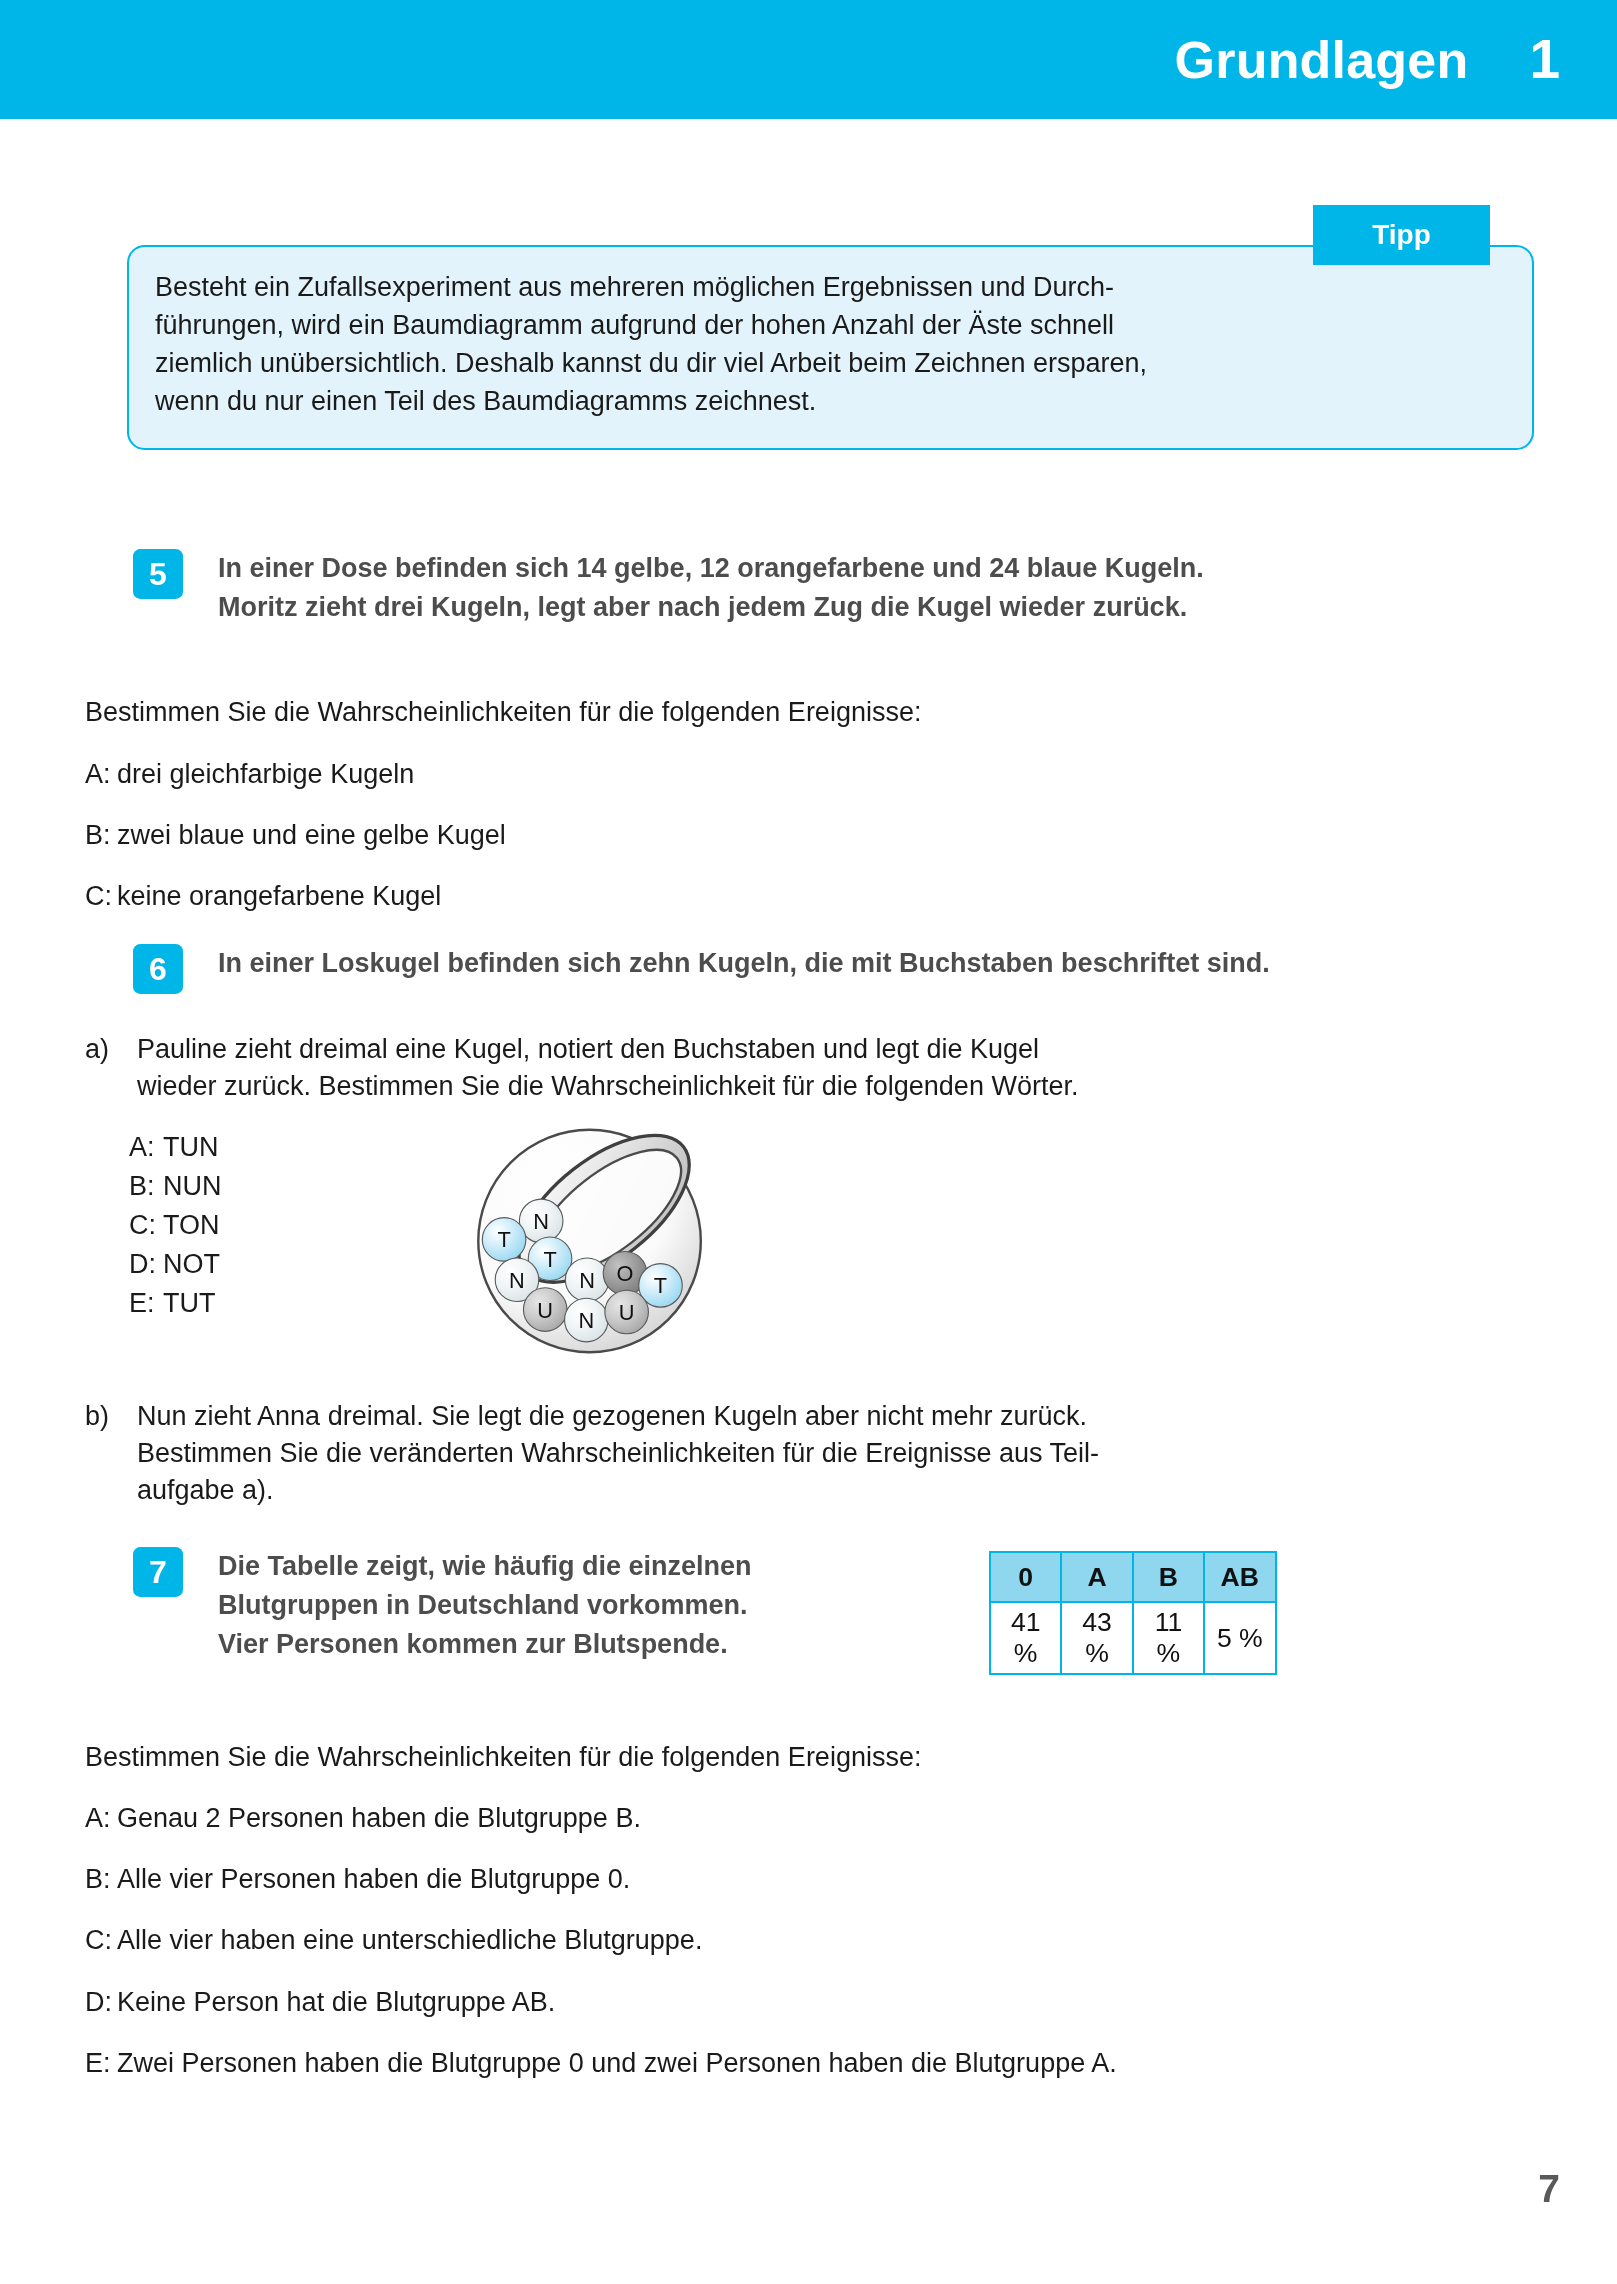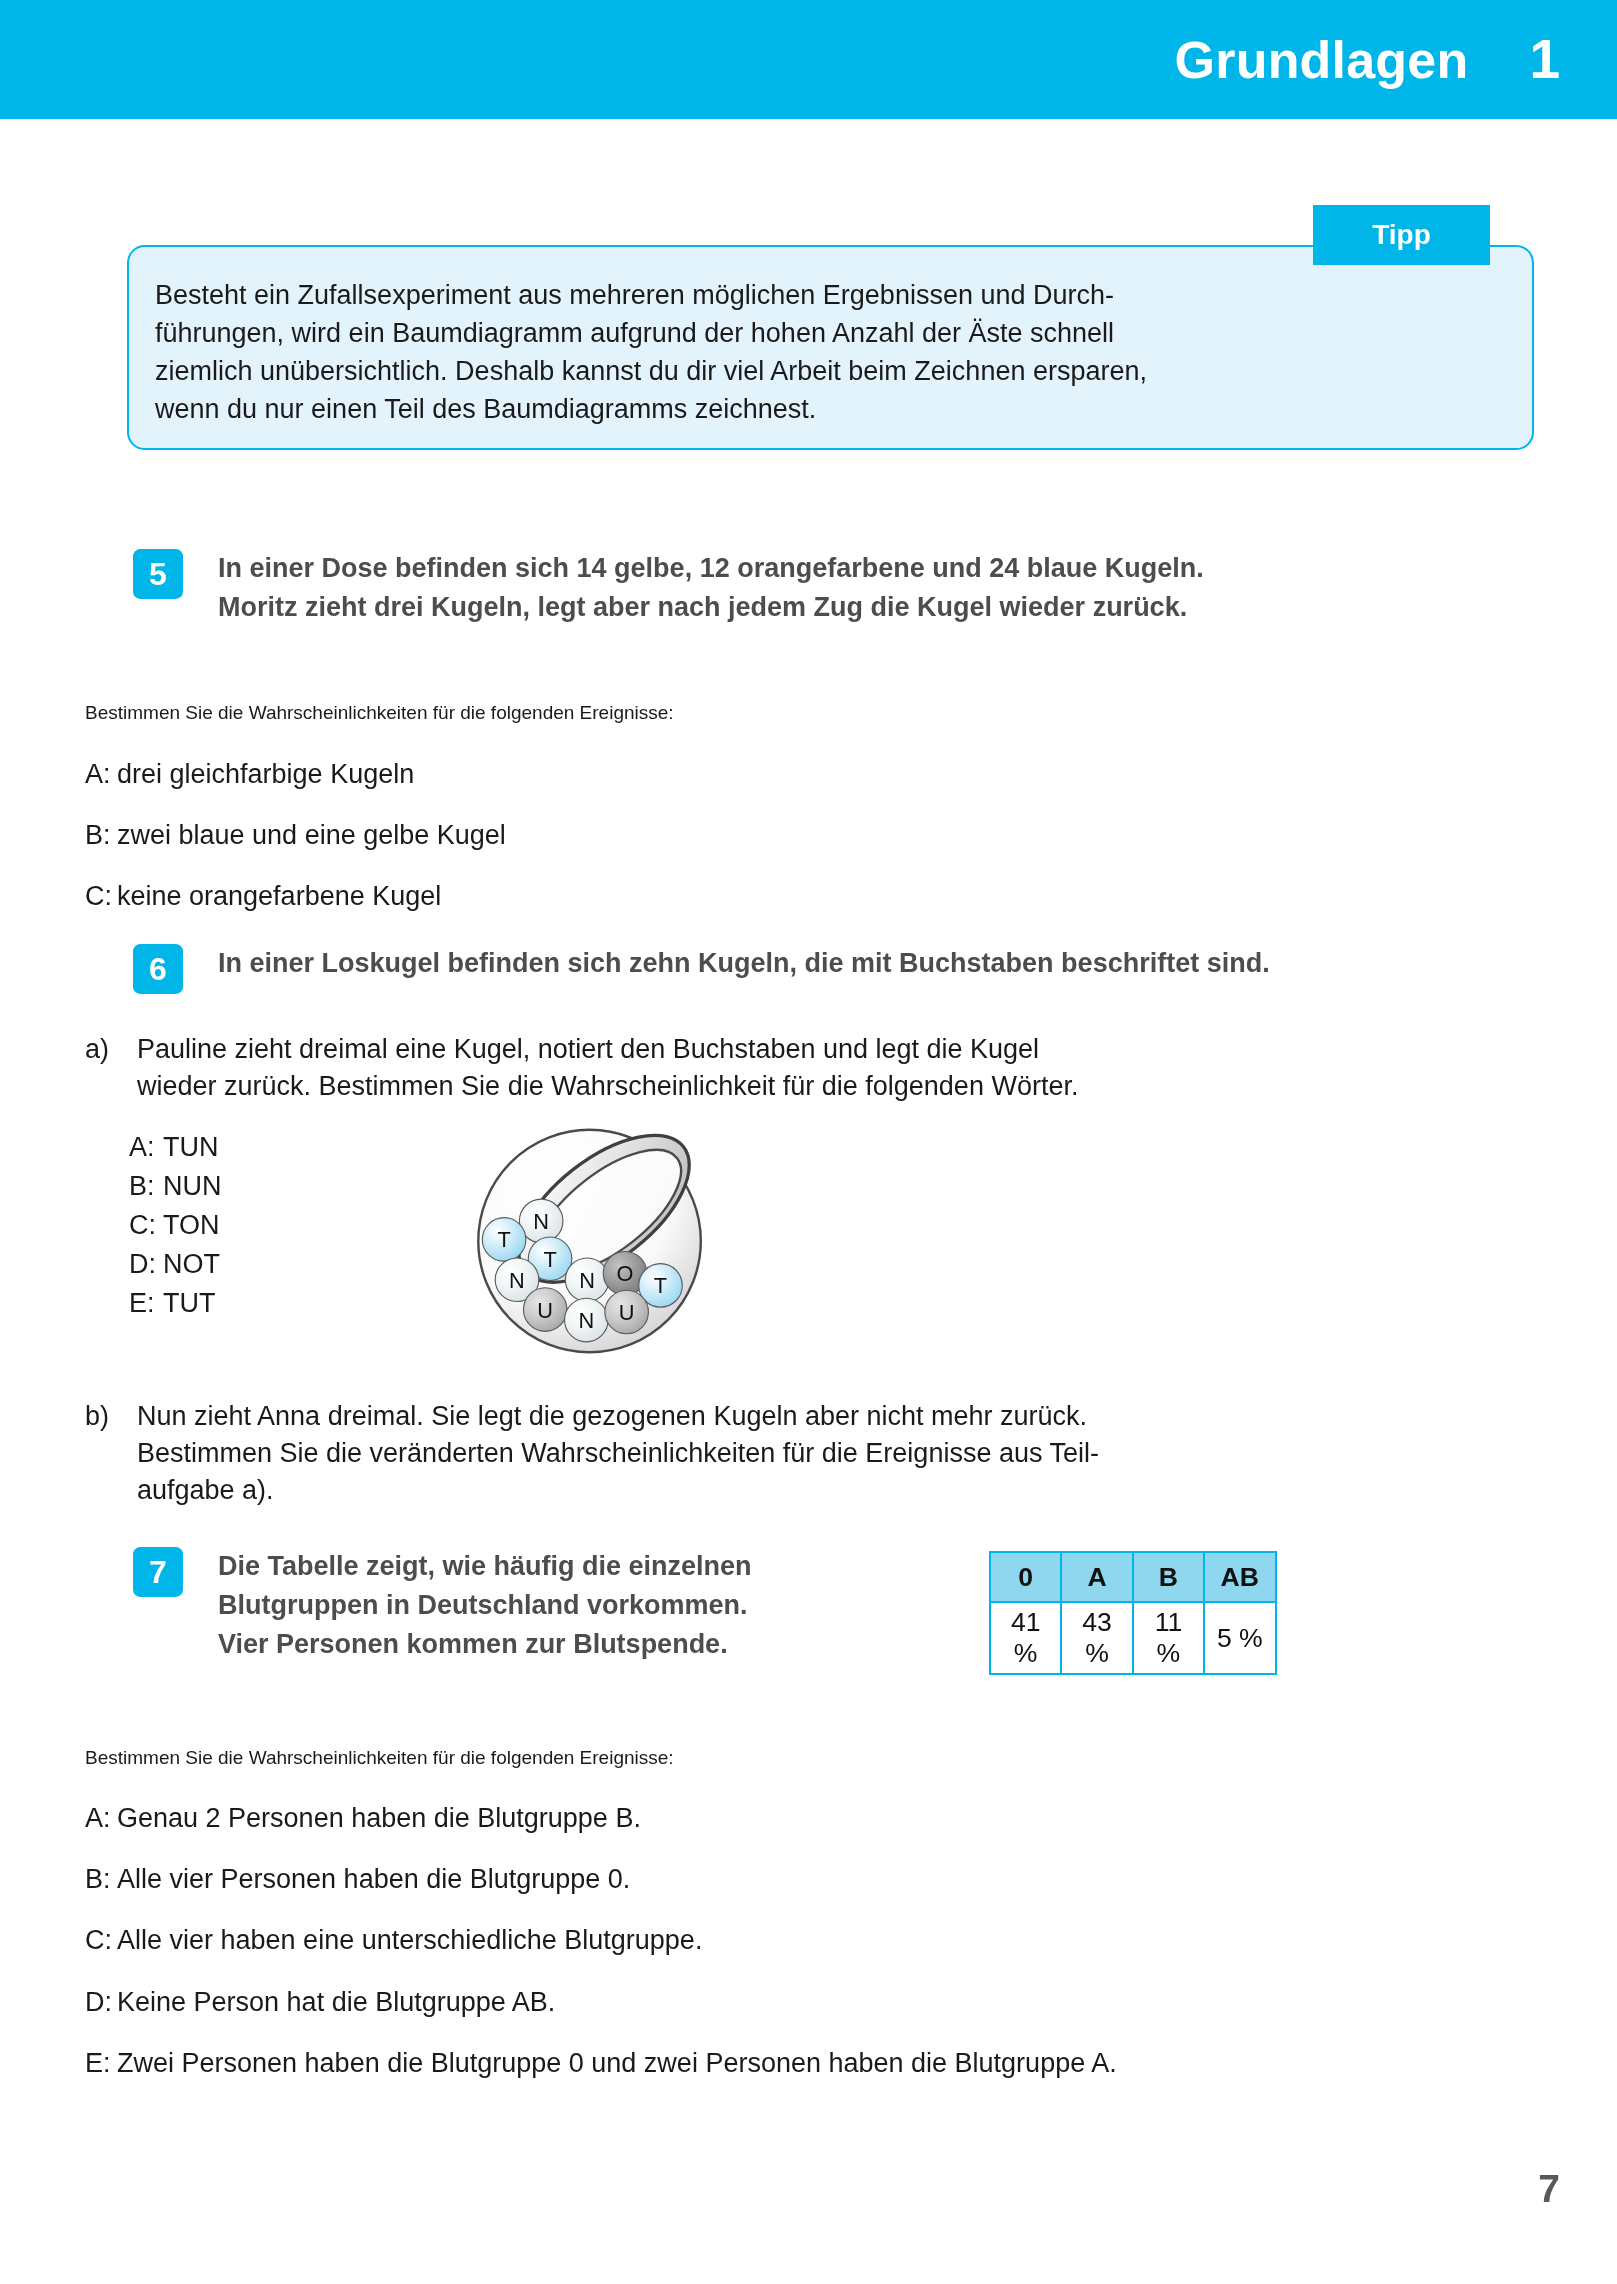--- a/index.html
+++ b/index.html
@@ -82,21 +82,20 @@
   }
   .tip-text {
     position: absolute;
     left: 28px;
     top: 63px;
     width: 1257px;
     font-size: 27px;
     line-height: 38px;
     color: #1a1a1a;
     z-index: 2;
-    margin-top: 8px;
   }
   .tip-text span { display: block; }
 
   
   .ex {
     position: absolute;
     left: 133px;
     width: 1434px;
   }
   .ex-badge {
@@ -125,21 +124,21 @@
     font-size: 27px;
     font-weight: bold;
     line-height: 39px;
     color: #4d4d4d;
   }
   .ex-title span { display: block; }
 
   .body-line {
     position: absolute;
     left: 85px;
-    font-size: 19px;
+    font-size: 27px;
     line-height: 37px;
     color: #1a1a1a;
   }
   .body-line.wide { width: 1337px; }
   .item-line {
     position: absolute;
     left: 85px;
     font-size: 27px;
     line-height: 37px;
     color: #1a1a1a;

